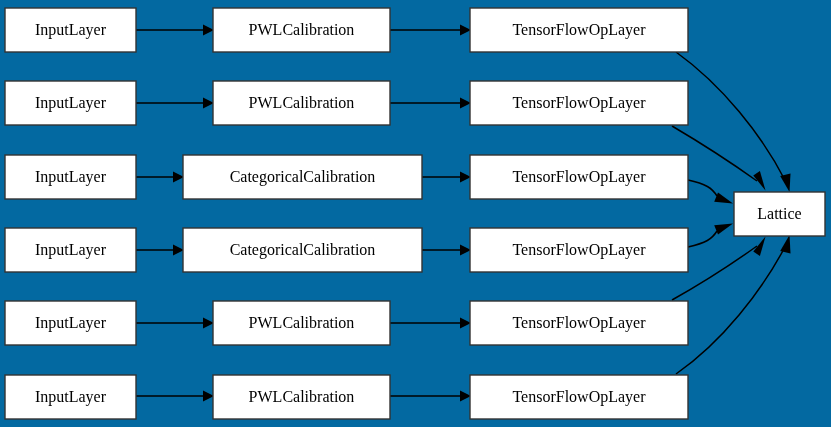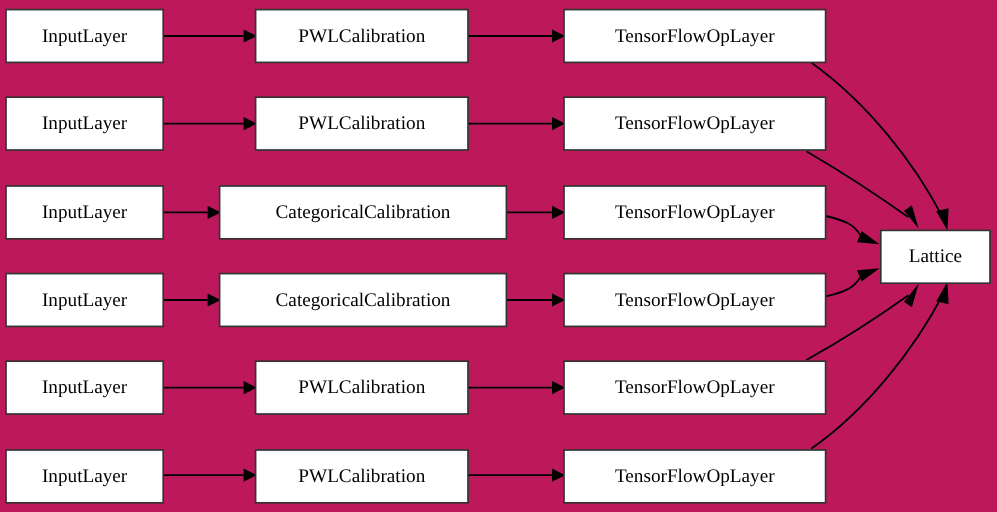--- a/index.html
+++ b/index.html
@@ -7,21 +7,21 @@
     padding: 0;
     background: #ffffff;
   }
   body {
     font-family: "Liberation Serif", "DejaVu Serif", serif;
   }
   #diagram-root {
     position: relative;
     width: 831px;
     height: 427px;
-    background: #be185d;
+    background: #0369a1;
     overflow: hidden;
   }
   svg#graph {
     display: block;
     width: 831px;
     height: 427px;
   }
   .node-rect {
     fill: #ffffff;
     stroke: #333333;

